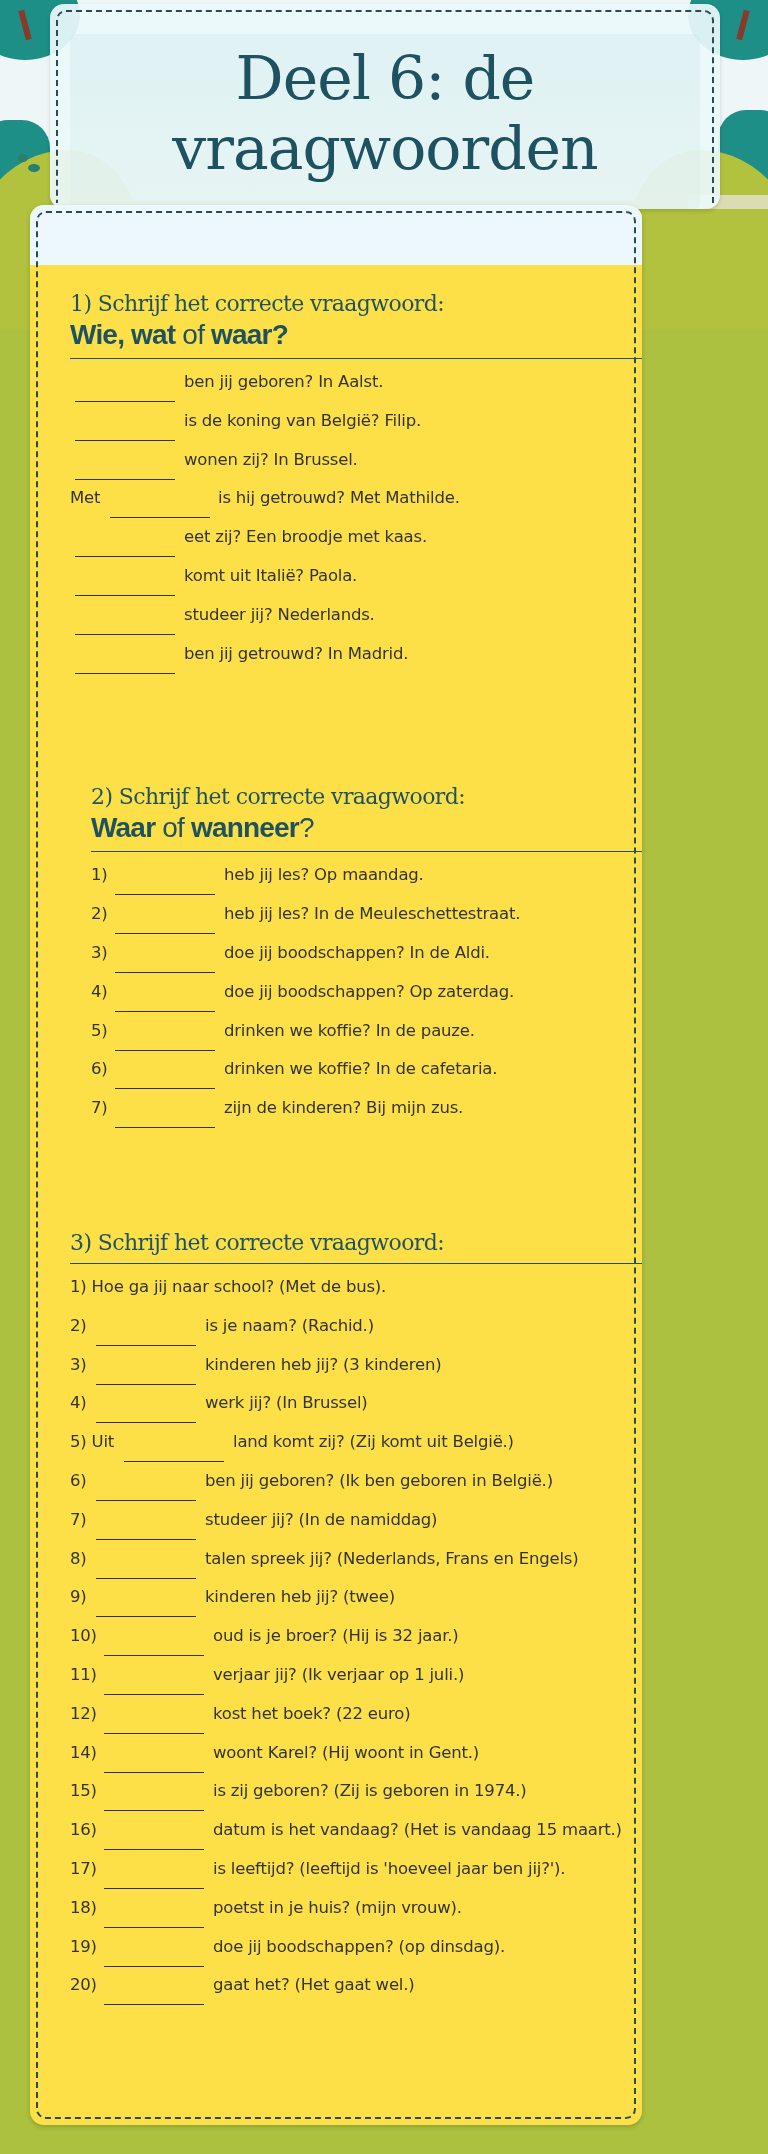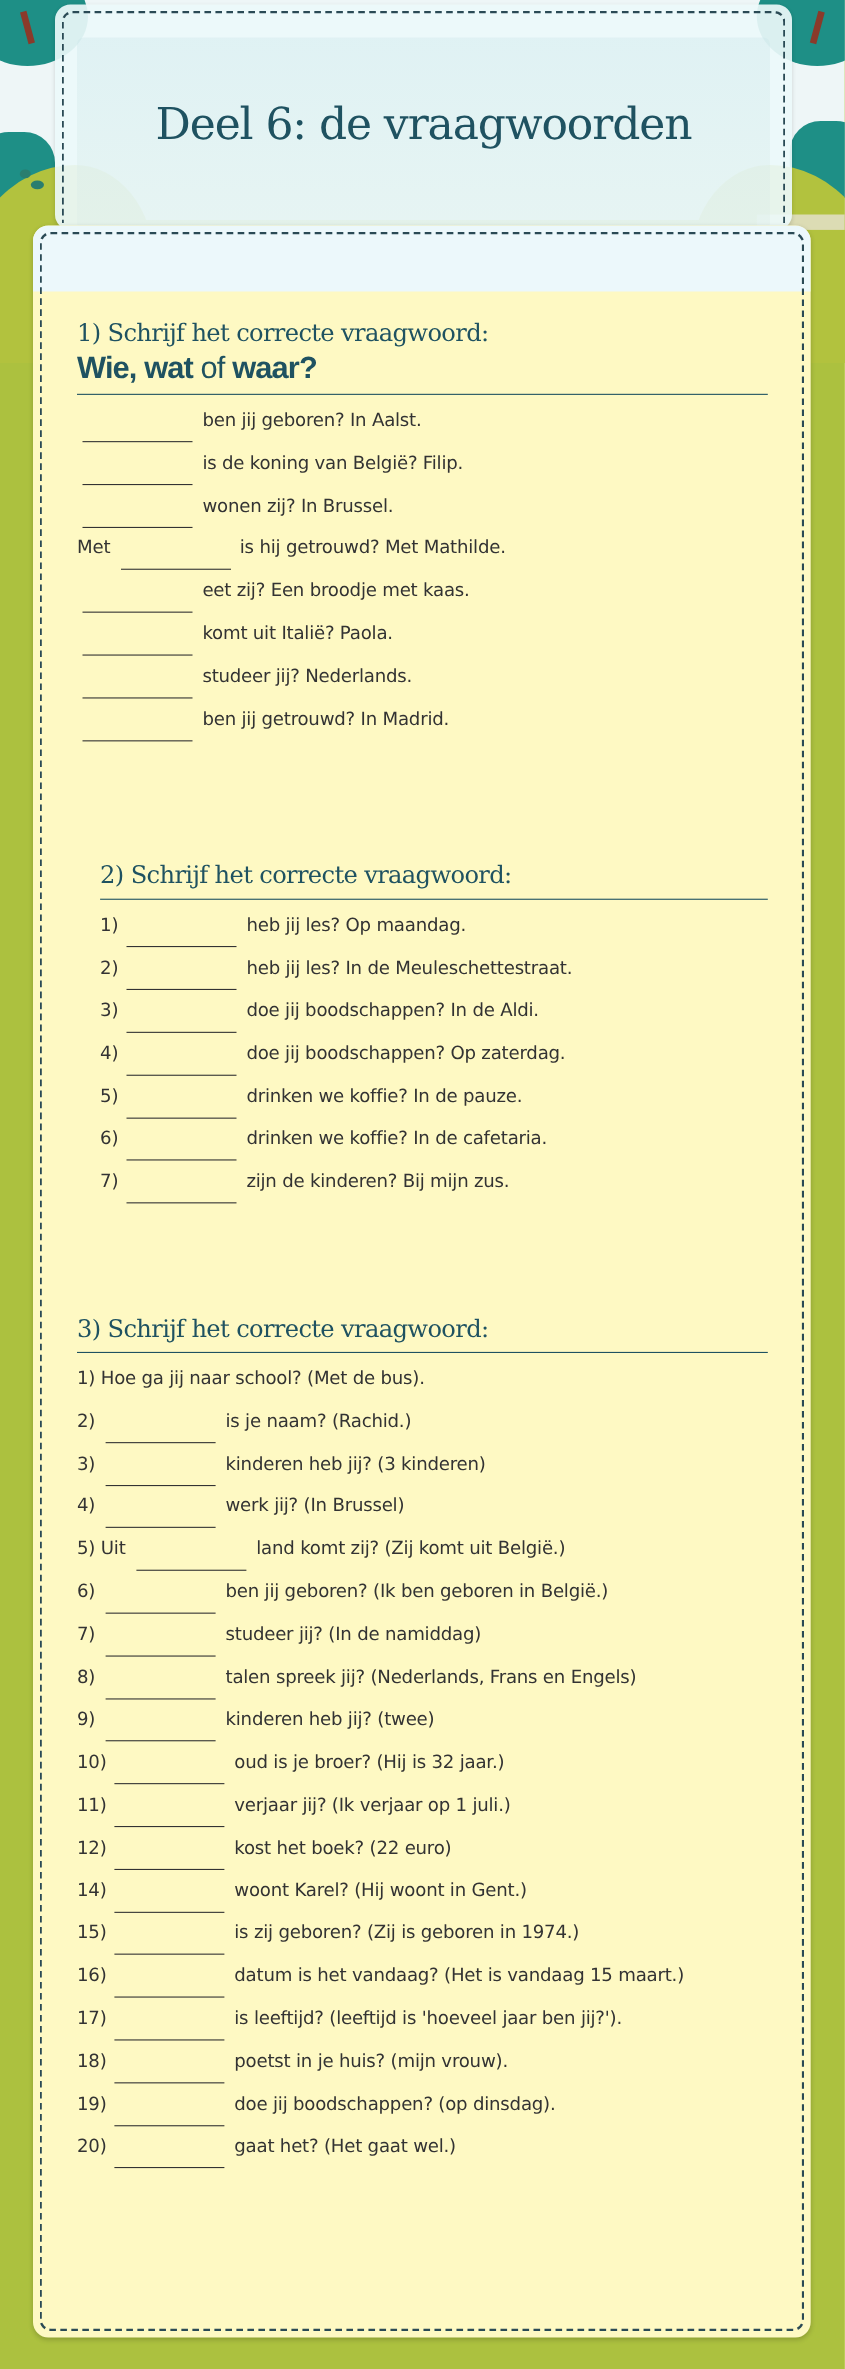--- a/index.html
+++ b/index.html
@@ -42,31 +42,31 @@
     text-align: center;
   }
   .title-card .bg-fig {
     position: absolute; left: 20px; top: 30px; right: 20px; bottom: 0;
     background: linear-gradient(180deg, rgba(200,228,232,0.35), rgba(220,236,230,0.35));
     border-radius: 6px;
   }
   .page-title {
     position: relative;
     font-family: "DejaVu Serif", serif;
-    font-size: 40px; line-height: 70px;
+    font-size: 60px; line-height: 70px;
     color: #1f5261;
     font-weight: normal;
     letter-spacing: -1px;
     padding-top: 10px;
   }
 
   
   .main-card {
-    position: absolute; left: 30px; top: 205px; width: 707px; height: 1920px;
-    background: #fef9c3;
+    position: absolute; left: 30px; top: 205px; width: 612px; height: 1920px;
+    background: #fde047;
     border-radius: 14px;
     box-shadow: 0 2px 5px rgba(0,0,0,0.18);
     overflow: hidden;
   }
   .main-card .top-band { position: absolute; left: 0; top: 0; width: 100%; height: 60px; background: #ecf8fb; }
   .main-card .dash {
     position: absolute; left: 6px; top: 6px; right: 6px; bottom: 6px;
     border: 2px dashed #2a4a55; border-radius: 10px;
   }
   .content { position: absolute; left: 40px; top: 85px; width: 628px; }
@@ -177,20 +177,21 @@
           <span class="txt">studeer jij? Nederlands.</span>
         </div>
       <div class="row">
           <span class="blank"></span>
           <span class="txt">ben jij getrouwd? In Madrid.</span>
         </div>
     </div>
 
     <div class="section s2">
       <div class="sec-heading">2)  Schrijf het correcte vraagwoord:</div>
+      <div class="sec-sub"><b>Waar</b><span> of </span><b>wanneer</b><span>?</span></div>
       <div class="rule"></div>
 
       <div class="row">
           <span class="num">1)</span>
           <span class="blank"></span>
           <span class="txt">heb jij les? Op maandag.</span>
         </div>
       <div class="row">
           <span class="num">2)</span>
           <span class="blank"></span>

